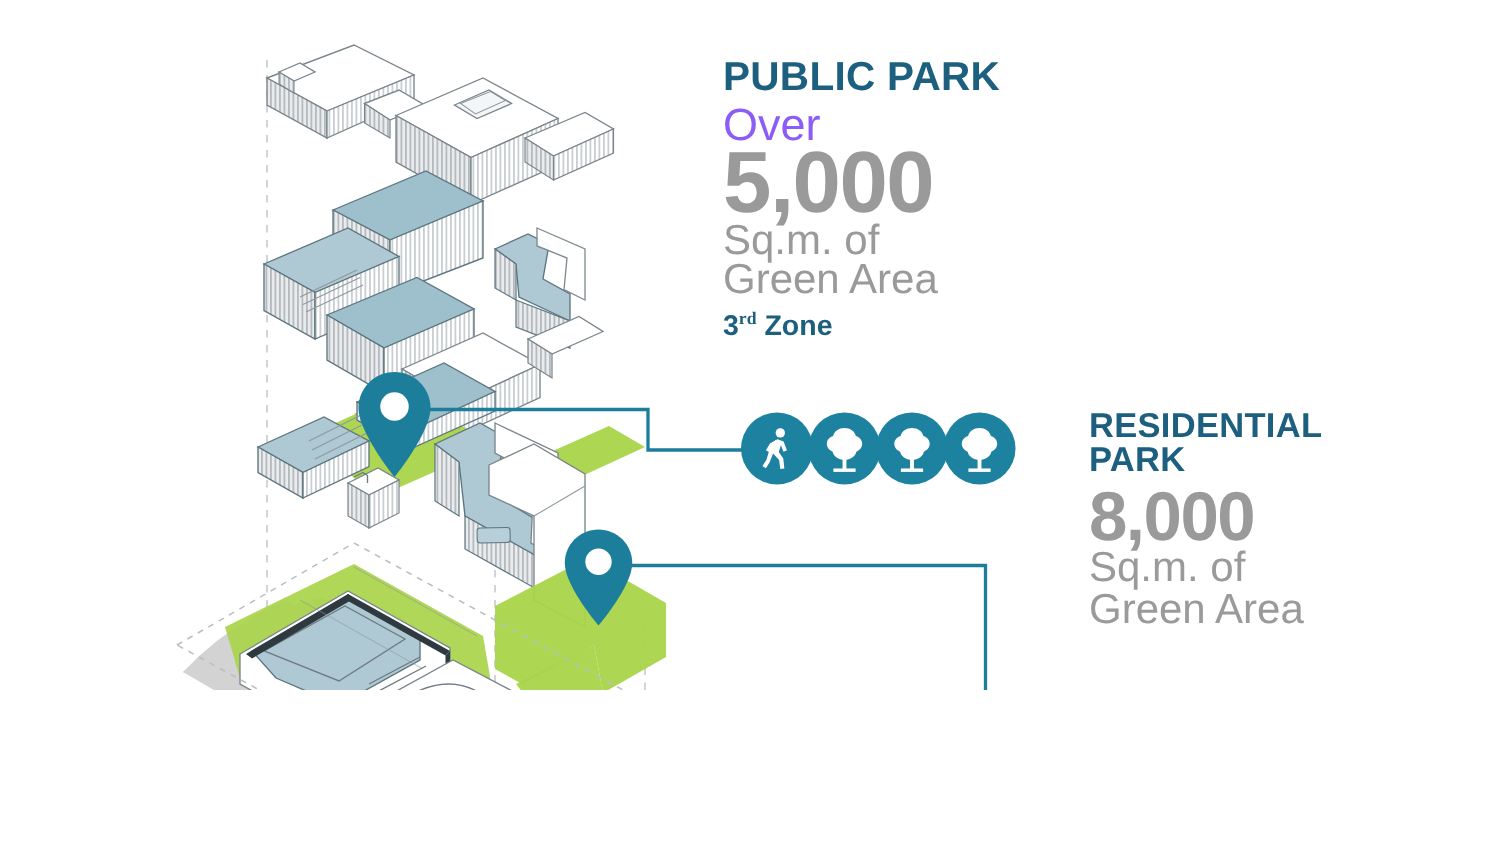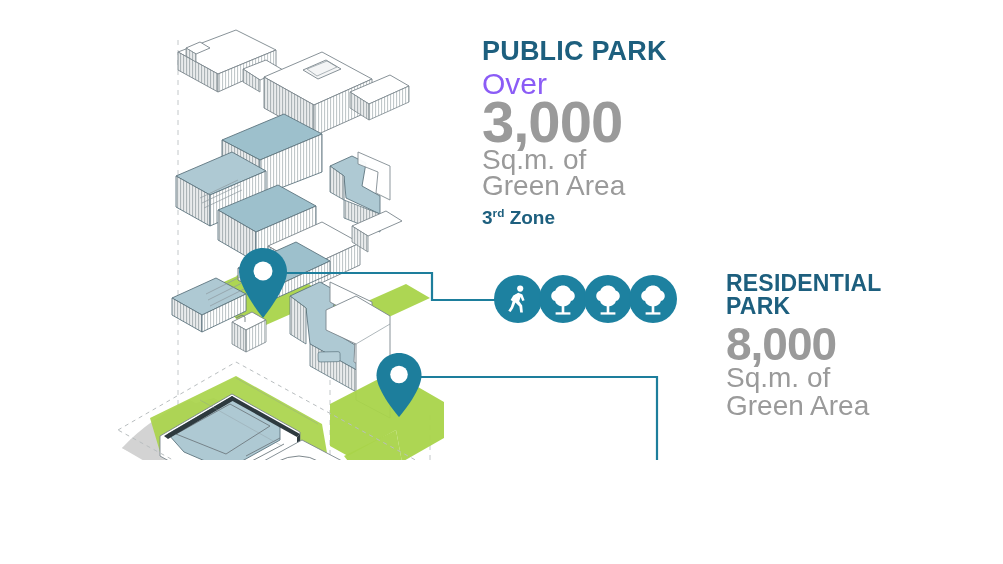--- a/index.html
+++ b/index.html
@@ -75,20 +75,21 @@
   .note {
     color: #1d5f7e;
     font-weight: bold;
     line-height: 1.04;
     margin: 0;
   }
   .note sup {
     font-size: 0.62em;
     vertical-align: super;
     line-height: 0;
+    font-family: Liberation Serif, serif;
   }
 
   
   #public-park-block { left: 482px; top: 38px; width: 220px; }
   #public-park-block .block-title { font-size: 27px; }
   #public-park-block .stat-over { font-size: 30px; margin-top: 3px; }
   #public-park-block .stat-big { font-size: 58px; margin-top: -4px; }
   #public-park-block .stat-sub { font-size: 28px; margin-top: -2px; }
   #public-park-block .note { font-size: 19px; margin-top: 7px; }
 
@@ -302,21 +303,21 @@
   <div class="pin" style="left:372px; top:349px;">
     <svg width="54" height="72" viewBox="0 0 54 72" xmlns="http://www.w3.org/2000/svg">
       <path d="M27 4 C14.6 4 4.5 14 4.5 26.4 C4.5 42 27 68 27 68 C27 68 49.5 42 49.5 26.4 C49.5 14 39.4 4 27 4 Z" fill="#1d7e9c"></path>
       <circle cx="27" cy="25.5" r="8.8" fill="#ffffff"></circle>
     </svg>
   </div>
 
   <div class="block" id="public-park-block">
     <h1 class="block-title">PUBLIC PARK</h1>
     <p class="stat-over">Over</p>
-    <p class="stat-big">3,000</p>
+    <p class="stat-big">5,000</p>
     <p class="stat-sub">Sq.m. of</p>
     <p class="stat-sub">Green Area</p>
     <p class="note">
       <span>3</span><sup>rd</sup><span> Zone</span><br>
     </p>
   </div>
 
   <div class="icon-row" id="public-park-icons">
     <div class="icon-badge">
       <svg width="34" height="34" viewBox="0 0 34 34" xmlns="http://www.w3.org/2000/svg">

